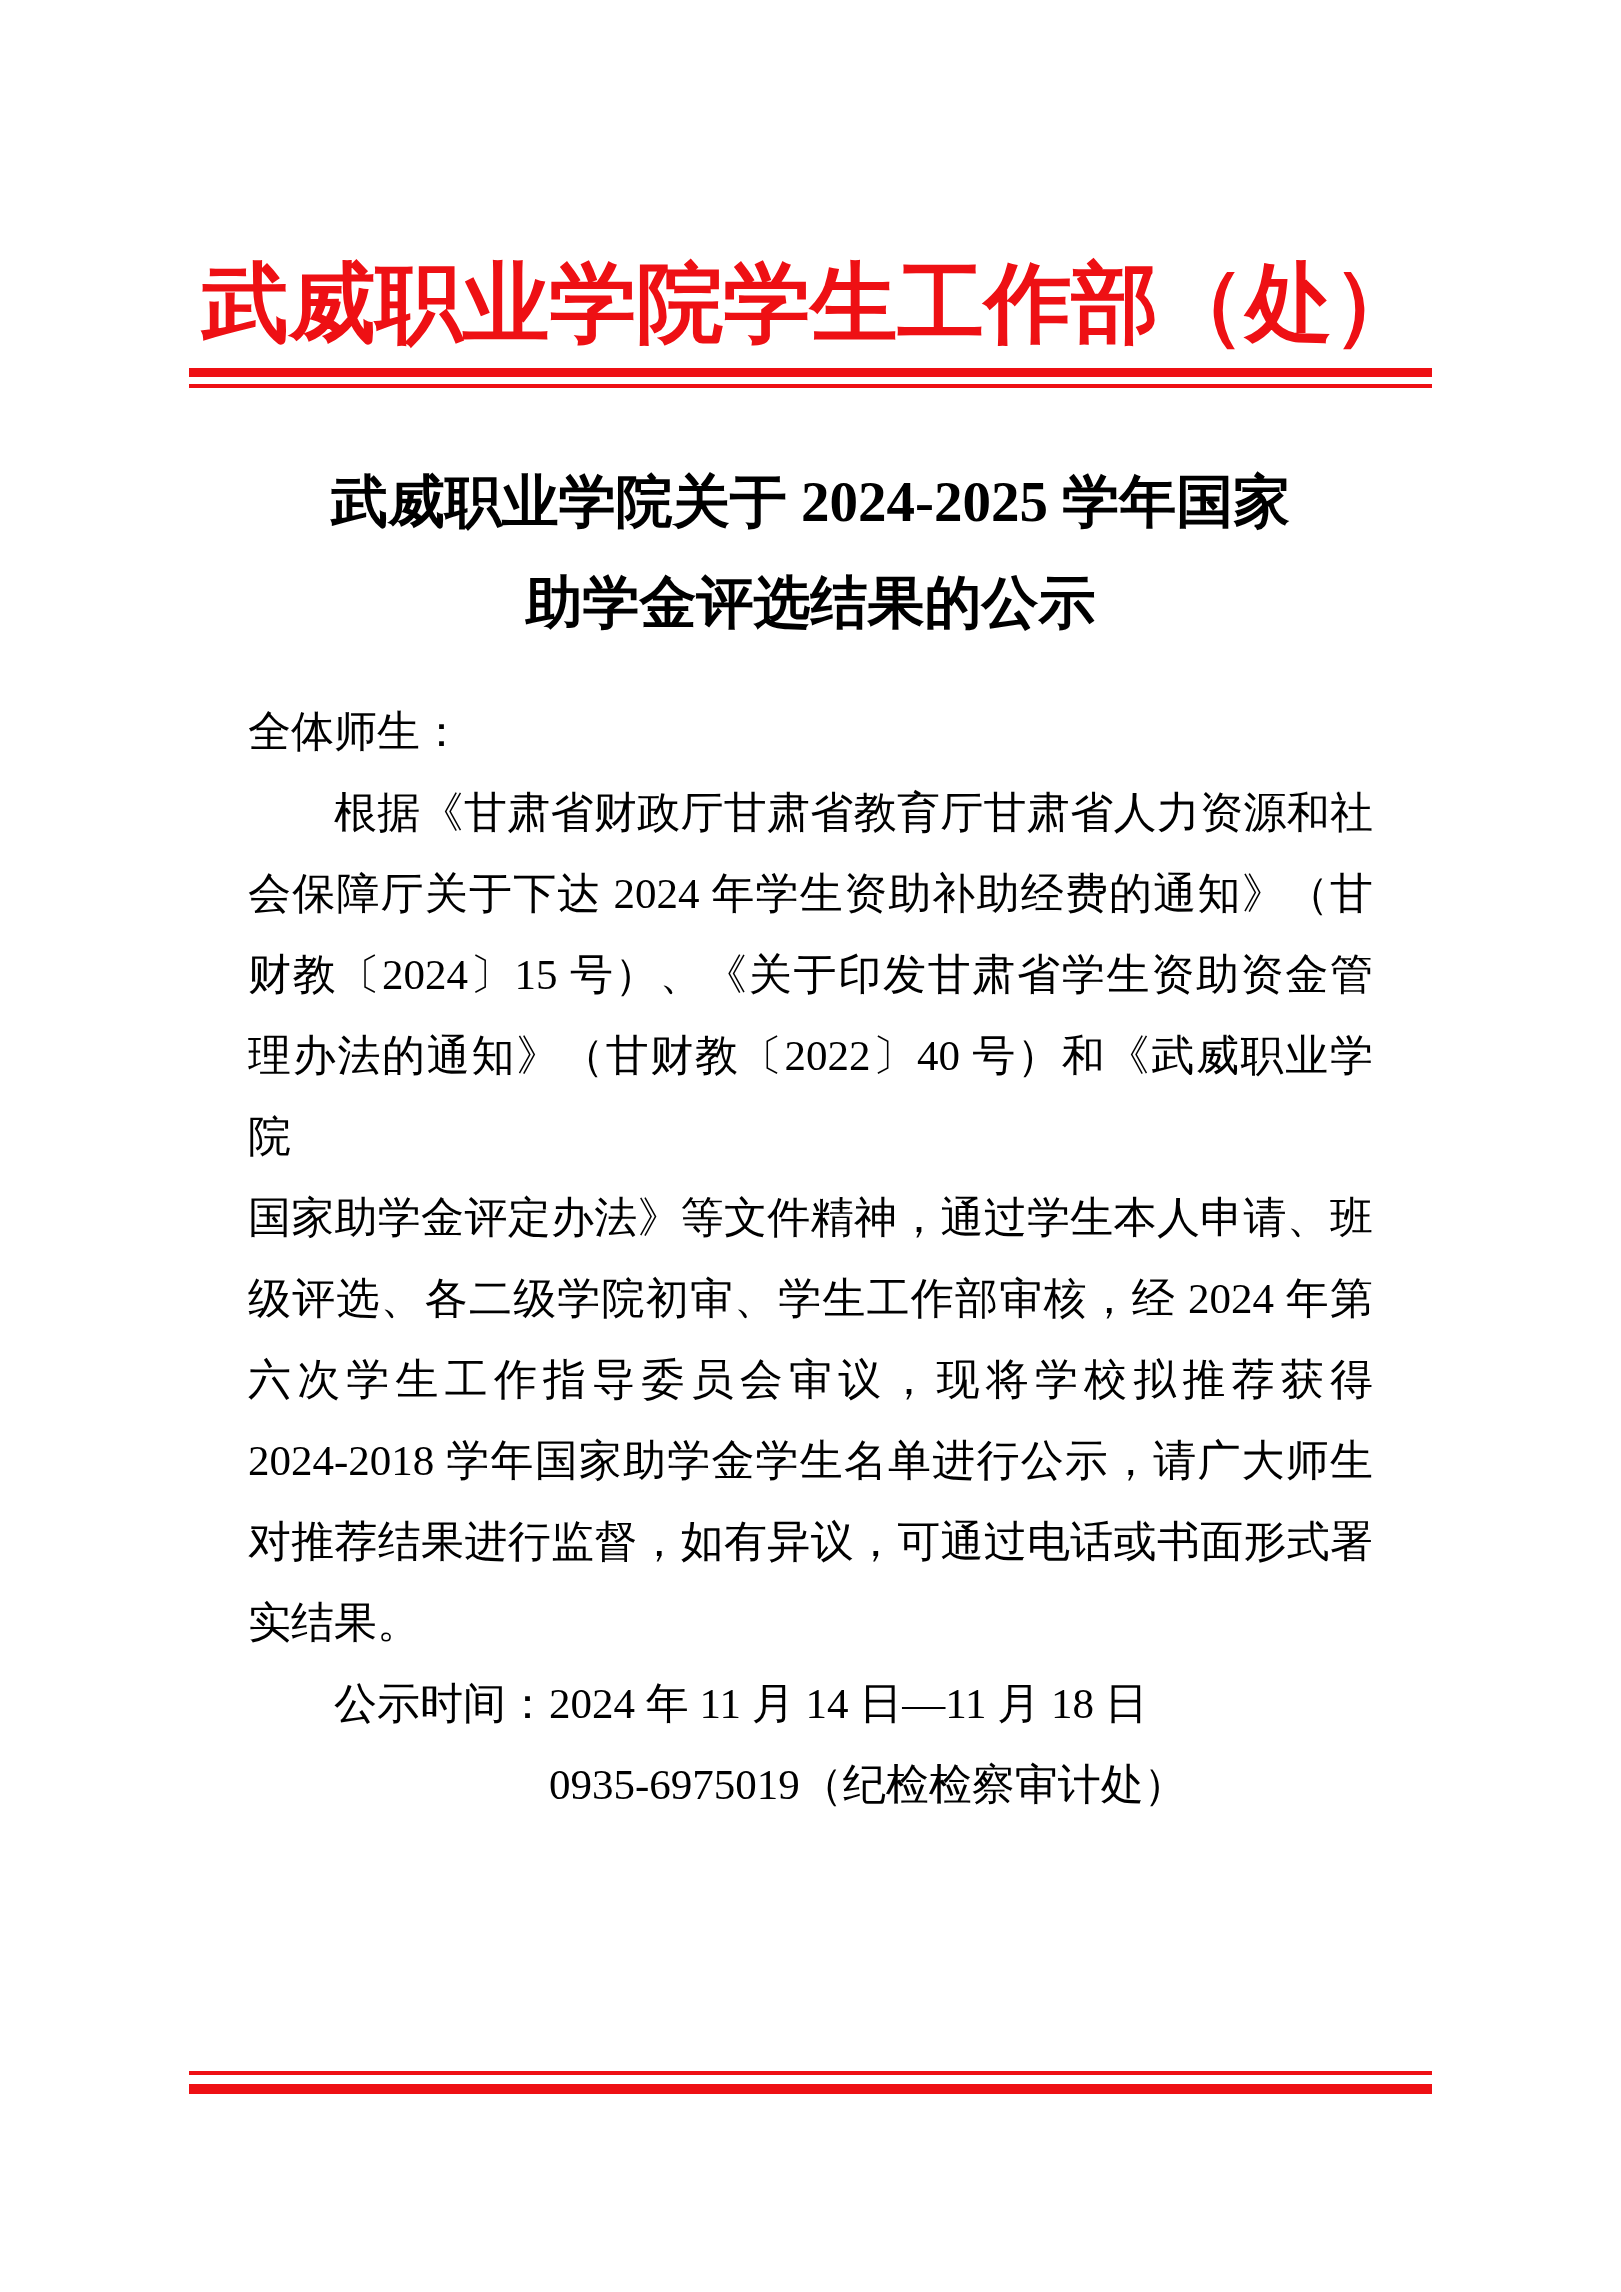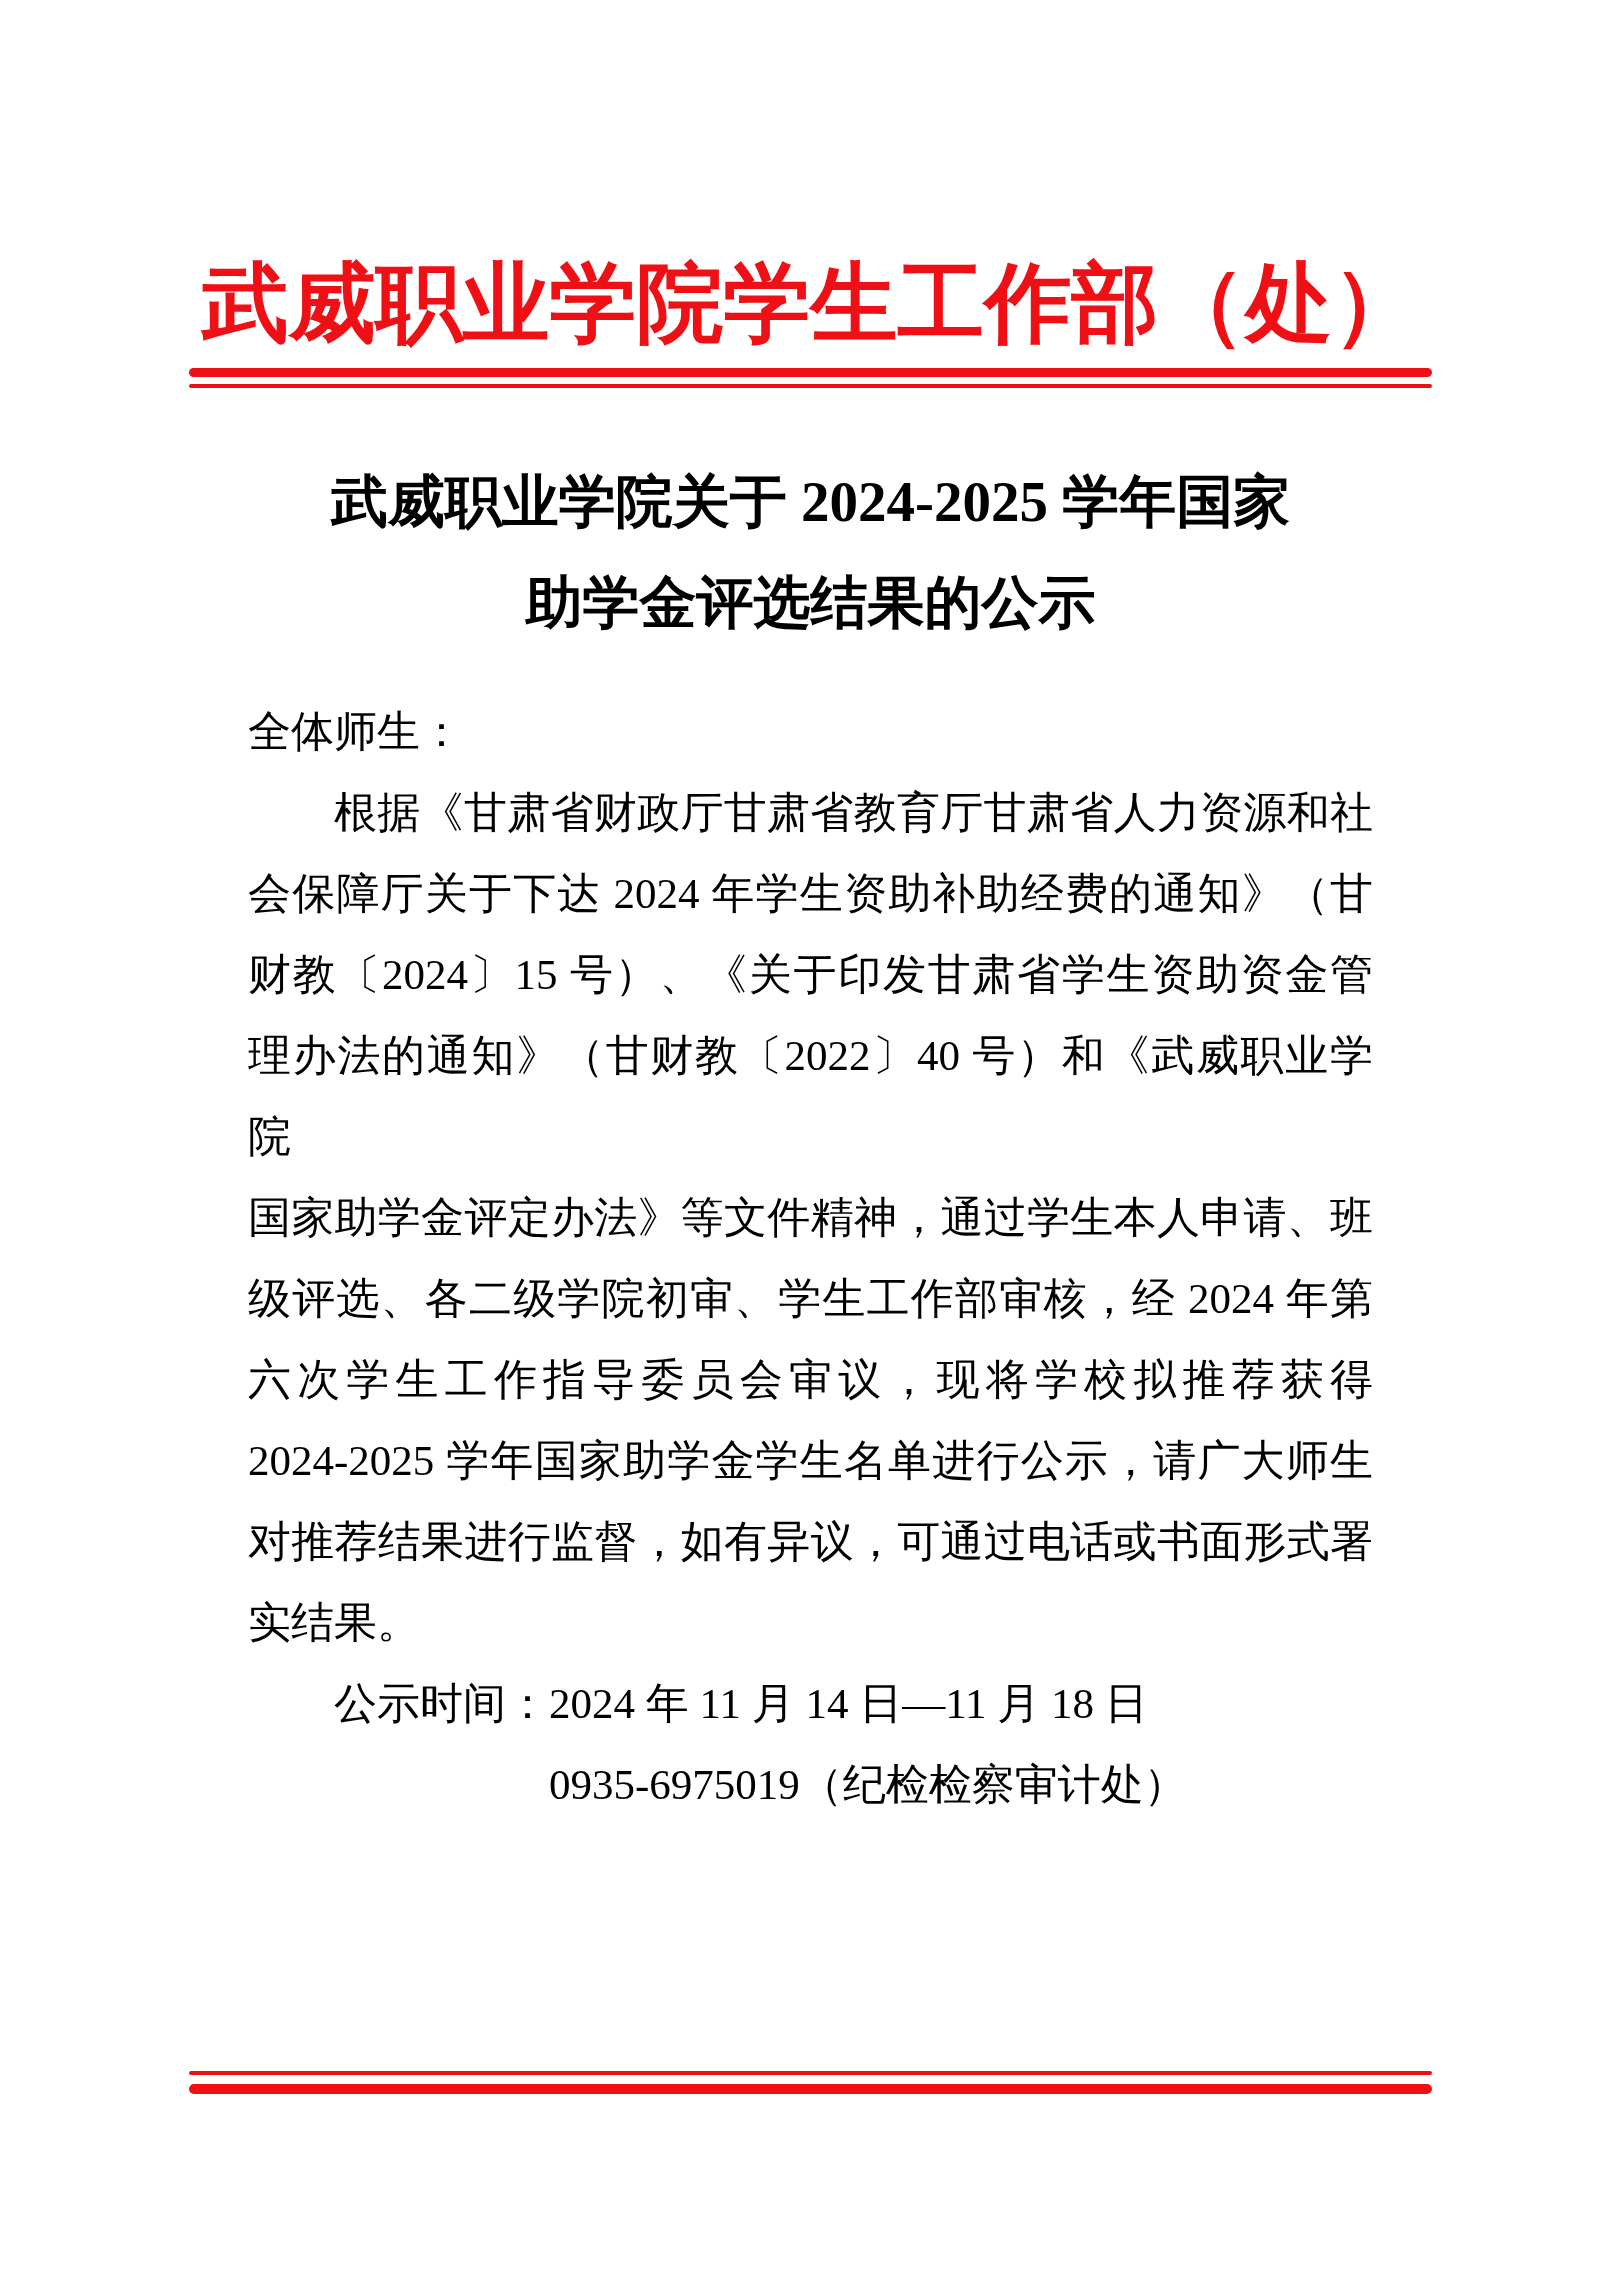--- a/index.html
+++ b/index.html
@@ -1,20 +1,20 @@
 <!DOCTYPE html>
 <html style="--red: #ee1014; --ink: #000000; --paper: #ffffff;"><head>
 <meta charset="utf-8">
 <style>
   :root {
     --red: #ee1014;
     --ink: #000000;
     --paper: #ffffff;
   }
-  * { margin: 0; padding: 0; box-sizing: border-box; border-radius: 25px; }
+  * { margin: 0; padding: 0; box-sizing: border-box; }
   html, body { background: #ffffff; }
   .page {
     position: relative;
     width: 1621px;
     height: 2293px;
     background: var(--paper);
     overflow: hidden;
     font-family: "Liberation Serif", "DejaVu Serif", serif;
   }
   
@@ -90,21 +90,21 @@
 
   <div class="doc-body">
     <div class="bline">全体师生：</div>
     <div class="bline j ind">根据《甘肃省财政厅甘肃省教育厅甘肃省人力资源和社</div>
     <div class="bline j">会保障厅关于下达 2024 年学生资助补助经费的通知》（甘</div>
     <div class="bline j">财教〔2024〕15 号）、《关于印发甘肃省学生资助资金管</div>
     <div class="bline j">理办法的通知》（甘财教〔2022〕40 号）和《武威职业学院</div>
     <div class="bline j">国家助学金评定办法》等文件精神，通过学生本人申请、班</div>
     <div class="bline j">级评选、各二级学院初审、学生工作部审核，经 2024 年第</div>
     <div class="bline j">六次学生工作指导委员会审议，现将学校拟推荐获得</div>
-    <div class="bline j">2024-2025 学年国家助学金学生名单进行公示，请广大师生</div>
+    <div class="bline j">2024-2018 学年国家助学金学生名单进行公示，请广大师生</div>
     <div class="bline j">对推荐结果进行监督，如有异议，可通过电话或书面形式署</div>
     <div class="bline">实结果。</div>
     <div class="bline ind">公示时间：2024 年 11 月 14 日—11 月 18 日</div>
     <div class="bline ind-num">0935-6975019（纪检检察审计处）</div>
   </div>
 
   <div class="rule rule-bottom-thin"></div>
   <div class="rule rule-bottom-thick"></div>
 
 </div>

